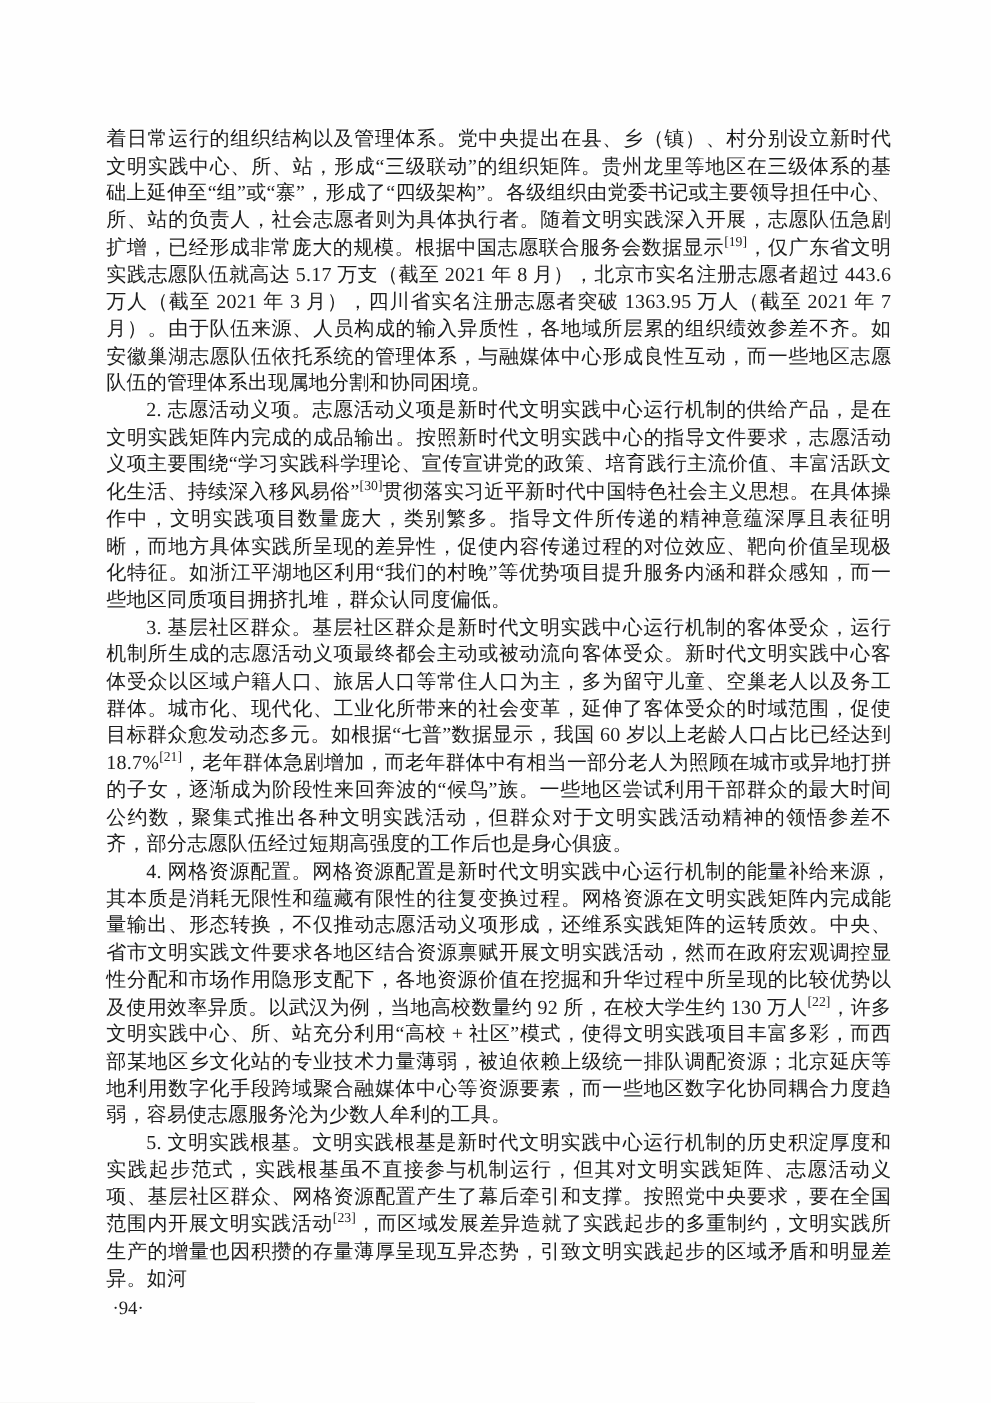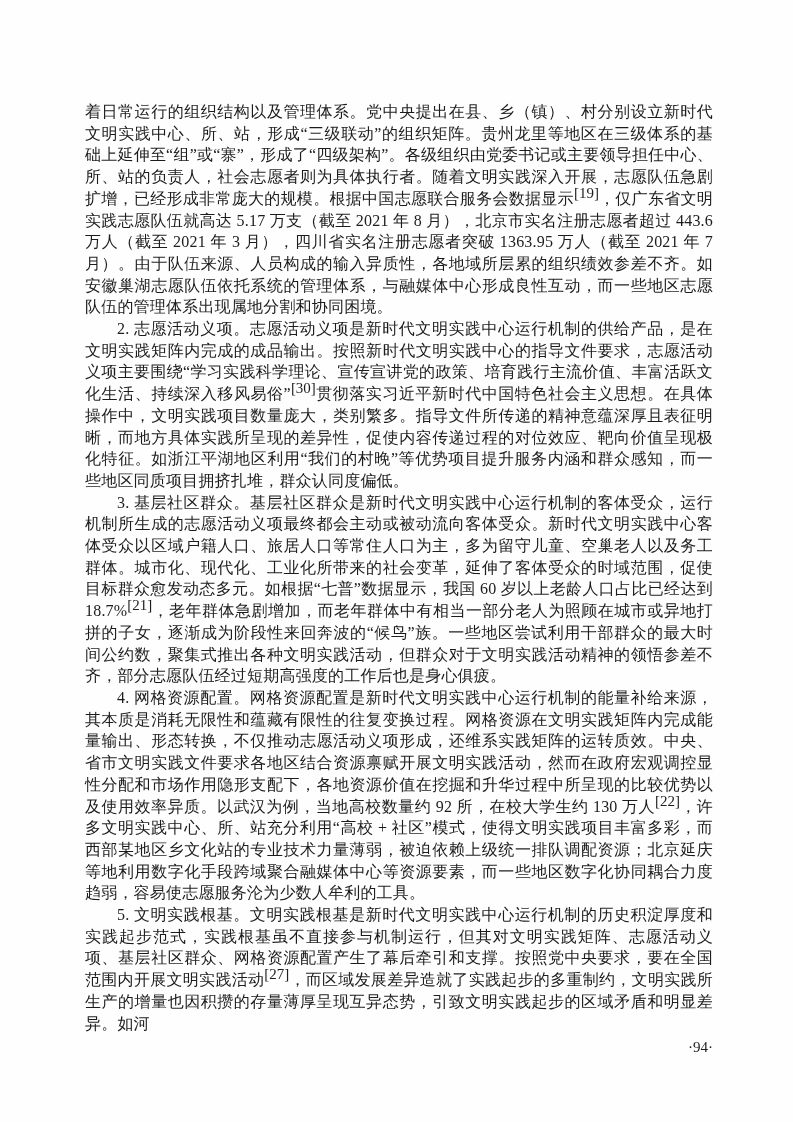--- a/index.html
+++ b/index.html
@@ -28,41 +28,41 @@
     margin: 0;
     font-size: 16px;
     line-height: 21.7px;
     text-align: justify;
     letter-spacing: 0.2px;
   }
   p.para.indent {
     text-indent: 2em;
   }
   sup.cite {
-    font-size: 15px;
+    font-size: 11px;
     line-height: 0;
     vertical-align: super;
     letter-spacing: 0;
   }
   .footer-pagenum {
     margin-top: 2px;
     padding-left: 5px;
     font-size: 15px;
     line-height: 22px;
-    text-align: right;
+    text-align: left;
     color: #1c1c1c;
   }
 </style>
 </head>
 <body>
 
 <div class="page">
   <main class="text-block">
     <div id="paragraphs">
         <p class="para">着日常运行的组织结构以及管理体系。党中央提出在县、乡（镇）、村分别设立新时代文明实践中心、所、站，形成“三级联动”的组织矩阵。贵州龙里等地区在三级体系的基础上延伸至“组”或“寨”，形成了“四级架构”。各级组织由党委书记或主要领导担任中心、所、站的负责人，社会志愿者则为具体执行者。随着文明实践深入开展，志愿队伍急剧扩增，已经形成非常庞大的规模。根据中国志愿联合服务会数据显示<sup class="cite">[19]</sup>，仅广东省文明实践志愿队伍就高达 5.17 万支（截至 2021 年 8 月），北京市实名注册志愿者超过 443.6 万人（截至 2021 年 3 月），四川省实名注册志愿者突破 1363.95 万人（截至 2021 年 7 月）。由于队伍来源、人员构成的输入异质性，各地域所层累的组织绩效参差不齐。如安徽巢湖志愿队伍依托系统的管理体系，与融媒体中心形成良性互动，而一些地区志愿队伍的管理体系出现属地分割和协同困境。</p>
         <p class="para indent">2. 志愿活动义项。志愿活动义项是新时代文明实践中心运行机制的供给产品，是在文明实践矩阵内完成的成品输出。按照新时代文明实践中心的指导文件要求，志愿活动义项主要围绕“学习实践科学理论、宣传宣讲党的政策、培育践行主流价值、丰富活跃文化生活、持续深入移风易俗”<sup class="cite">[30]</sup>贯彻落实习近平新时代中国特色社会主义思想。在具体操作中，文明实践项目数量庞大，类别繁多。指导文件所传递的精神意蕴深厚且表征明晰，而地方具体实践所呈现的差异性，促使内容传递过程的对位效应、靶向价值呈现极化特征。如浙江平湖地区利用“我们的村晚”等优势项目提升服务内涵和群众感知，而一些地区同质项目拥挤扎堆，群众认同度偏低。</p>
         <p class="para indent">3. 基层社区群众。基层社区群众是新时代文明实践中心运行机制的客体受众，运行机制所生成的志愿活动义项最终都会主动或被动流向客体受众。新时代文明实践中心客体受众以区域户籍人口、旅居人口等常住人口为主，多为留守儿童、空巢老人以及务工群体。城市化、现代化、工业化所带来的社会变革，延伸了客体受众的时域范围，促使目标群众愈发动态多元。如根据“七普”数据显示，我国 60 岁以上老龄人口占比已经达到 18.7%<sup class="cite">[21]</sup>，老年群体急剧增加，而老年群体中有相当一部分老人为照顾在城市或异地打拼的子女，逐渐成为阶段性来回奔波的“候鸟”族。一些地区尝试利用干部群众的最大时间公约数，聚集式推出各种文明实践活动，但群众对于文明实践活动精神的领悟参差不齐，部分志愿队伍经过短期高强度的工作后也是身心俱疲。</p>
         <p class="para indent">4. 网格资源配置。网格资源配置是新时代文明实践中心运行机制的能量补给来源，其本质是消耗无限性和蕴藏有限性的往复变换过程。网格资源在文明实践矩阵内完成能量输出、形态转换，不仅推动志愿活动义项形成，还维系实践矩阵的运转质效。中央、省市文明实践文件要求各地区结合资源禀赋开展文明实践活动，然而在政府宏观调控显性分配和市场作用隐形支配下，各地资源价值在挖掘和升华过程中所呈现的比较优势以及使用效率异质。以武汉为例，当地高校数量约 92 所，在校大学生约 130 万人<sup class="cite">[22]</sup>，许多文明实践中心、所、站充分利用“高校 + 社区”模式，使得文明实践项目丰富多彩，而西部某地区乡文化站的专业技术力量薄弱，被迫依赖上级统一排队调配资源；北京延庆等地利用数字化手段跨域聚合融媒体中心等资源要素，而一些地区数字化协同耦合力度趋弱，容易使志愿服务沦为少数人牟利的工具。</p>
-        <p class="para indent">5. 文明实践根基。文明实践根基是新时代文明实践中心运行机制的历史积淀厚度和实践起步范式，实践根基虽不直接参与机制运行，但其对文明实践矩阵、志愿活动义项、基层社区群众、网格资源配置产生了幕后牵引和支撑。按照党中央要求，要在全国范围内开展文明实践活动<sup class="cite">[27]</sup>，而区域发展差异造就了实践起步的多重制约，文明实践所生产的增量也因积攒的存量薄厚呈现互异态势，引致文明实践起步的区域矛盾和明显差异。如河</p>
+        <p class="para indent">5. 文明实践根基。文明实践根基是新时代文明实践中心运行机制的历史积淀厚度和实践起步范式，实践根基虽不直接参与机制运行，但其对文明实践矩阵、志愿活动义项、基层社区群众、网格资源配置产生了幕后牵引和支撑。按照党中央要求，要在全国范围内开展文明实践活动<sup class="cite">[23]</sup>，而区域发展差异造就了实践起步的多重制约，文明实践所生产的增量也因积攒的存量薄厚呈现互异态势，引致文明实践起步的区域矛盾和明显差异。如河</p>
       </div>
     <div class="footer-pagenum">·94·</div>
   </main>
 </div>
 
 </body></html>

